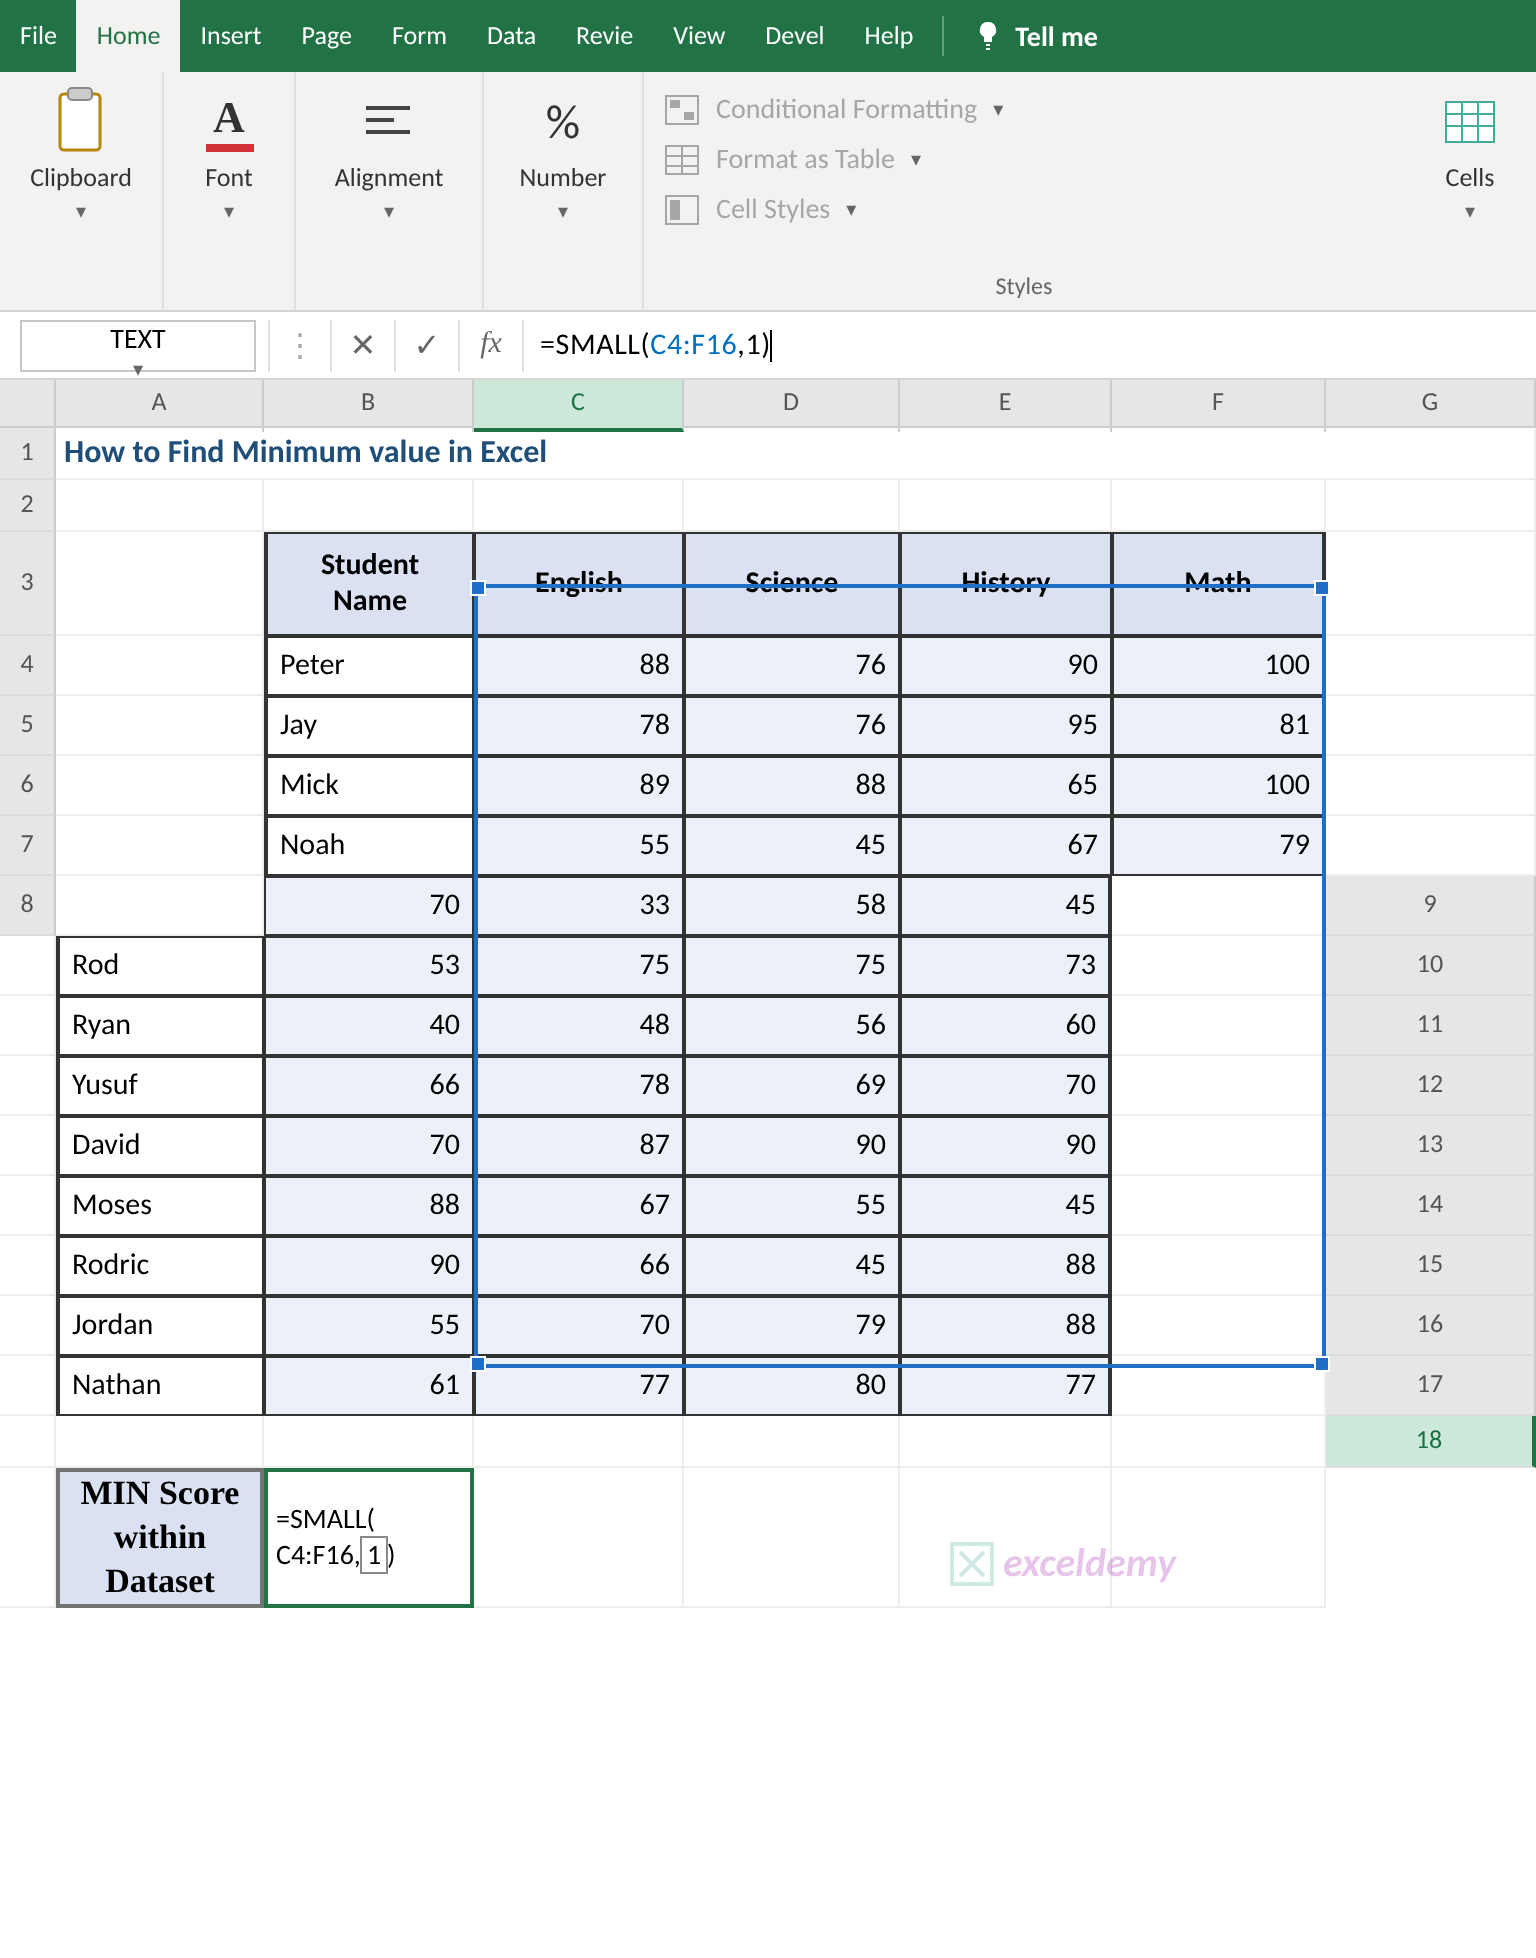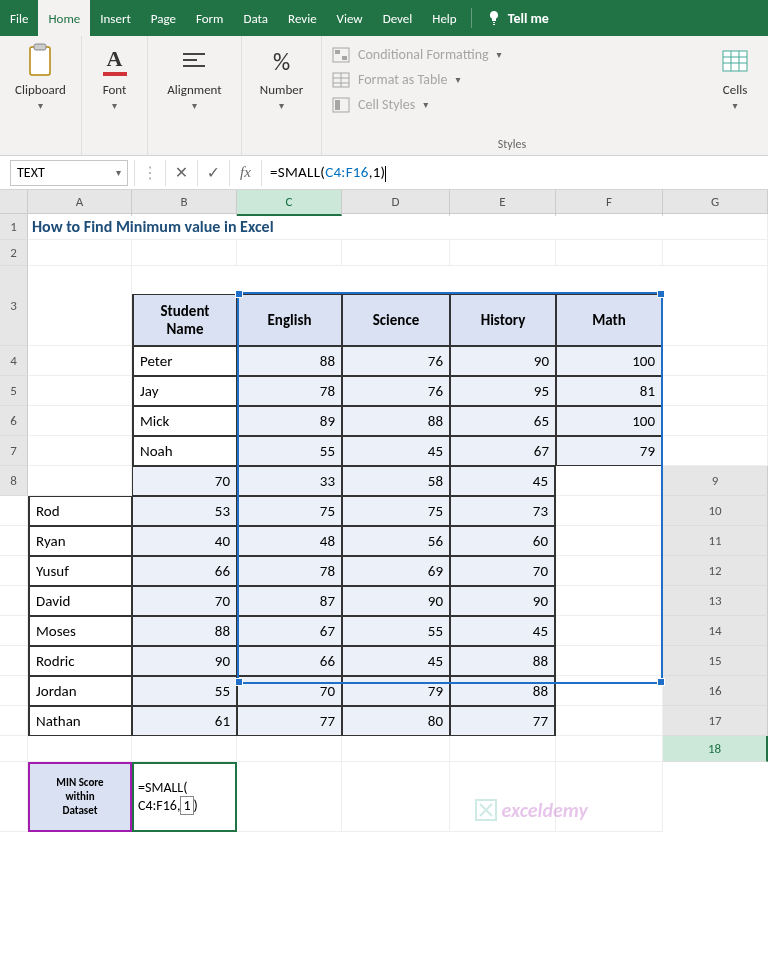--- a/index.html
+++ b/index.html
@@ -10,43 +10,43 @@
 .tellme { display: flex; align-items: center; gap: 6px; padding: 0 10px; font-weight: bold; }
 .ribbon-body { background: #f3f2f1; display: flex; border-bottom: 1px solid #d4d4d4; height: 120px; }
 .ribbon-group { border-right: 1px solid #e1dfdd; padding: 6px 8px 4px; display: flex; flex-direction: column; justify-content: space-between; align-items: center; }
 .ribbon-group-label { font-size: 12px; color: #666; text-align: center; padding-top: 4px; }
 .big-icon { width: 38px; height: 38px; display: flex; align-items: center; justify-content: center; font-size: 22px; color: #444; }
 .grp-inner { display: flex; flex-direction: column; align-items: center; gap: 2px; }
 .caret { font-size: 10px; color: #666; }
 .styles-group { flex: 1; padding: 6px 10px 4px; display:flex; flex-direction:column; justify-content:space-between;}
 .styles-row { color: #a6a6a6; font-size: 14px; display: flex; align-items: center; gap: 8px; padding: 4px 0; }
 .formula-bar { display: flex; align-items: center; border-bottom: 1px solid #d4d4d4; height: 34px; background: #fff; }
-.namebox { width: 118px; border: 1px solid #c8c6c4; margin: 4px 6px 4px 10px; height: 26px; display: flex; align-items: center; padding: 0 6px; font-size: 14px; justify-content: space-between; }
+.namebox { width: 118px; border: 1px solid #c8c6c4; margin: 4px 6px 4px 10px; height: 26px; display: flex; align-items: center; padding: 0 6px; font-size: 14px; justify-content: space-between; flex-direction: column; }
 .fb-btn { width: 32px; height: 26px; display: flex; align-items: center; justify-content: center; color: #666; border-right: 1px solid #e1dfdd; font-size: 16px; }
 .fx { font-style: italic; font-family: "Times New Roman", serif; font-size: 15px; }
 .formula-input { flex: 1; padding: 0 8px; font-size: 15px; letter-spacing: 0.3px; }
 .sheet { position: relative; }
 .col-headers { display: grid; grid-template-columns: 28px 104px 105px 105px 108px 106px 107px 105px; background: #e6e6e6; border-bottom: 1px solid #ccc; height: 24px; }
 .col-h { border-right: 1px solid #ccc; text-align: center; font-size: 13px; color: #555; line-height: 24px; }
 .col-h.sel { background: #cce8d8; color: #1a7144; border-bottom: 2px solid #217346; }
 .grid { display: grid; grid-template-columns: 28px 104px 105px 105px 108px 106px 107px 105px; }
 .row-h { background: #e6e6e6; border-right: 1px solid #ccc; border-bottom: 1px solid #ddd; text-align: center; font-size: 13px; color: #555; display: flex; align-items: center; justify-content: center; }
 .row-h.sel { background: #cce8d8; color: #1a7144; border-right: 2px solid #217346; }
 .cell { border-right: 1px solid #eee; border-bottom: 1px solid #eee; padding: 0 4px; display: flex; align-items: center; font-size: 15px; min-height: 26px; }
 .cell.title { color: #1f4e79; font-weight: bold; font-size: 16px; grid-column: 2 / 9; }
-.th { background: #d9e1f2; font-weight: bold; text-align: center; justify-content: center; border: 1px solid #333 !important; height: 52px; line-height: 1.2; margin-top: 28px; }
+.th { background: #d9e1f2; font-weight: bold; text-align: center; justify-content: center; border: 1px solid #333 !important; height: 52px; line-height: 1.2; }
 .th.first { border-left: 2px solid #333 !important; }
 .th.last { border-right: 2px solid #333 !important; }
 .td { border: 1px solid #333 !important; background: #fff; height: 30px; }
 .td.name { padding-left: 6px; border-left: 2px solid #333 !important; }
 .td.num { justify-content: flex-end; padding-right: 6px; background: #ecf0f8; }
 .td.last { border-right: 2px solid #333 !important; }
 .sel-overlay { position: absolute; border: 2px solid #217346; pointer-events: none; }
 .sel-handle { position: absolute; width: 8px; height: 8px; background: #217346; border: 1px solid #fff; }
-.min-label { background: #d9e1f2; border: 2px solid #a21caf; font-weight: bold; text-align: center; justify-content: center; line-height: 1.3; font-size: 11px; }
+.min-label { background: #d9e1f2; border: 2px solid #737373; font-weight: bold; text-align: center; justify-content: center; line-height: 1.3; font-size: 17px; font-family: Liberation Serif, serif; }
 .min-val { border: 2px solid #217346; background: #fff; position: relative; font-size: 14px; padding-left:4px; line-height:1.3;}
 .cursor-blink { display: inline-block; width: 1px; height: 16px; background: #000; vertical-align: middle; animation: blink 1s infinite; }
 @keyframes blink { 50% { opacity: 0; } }
 .watermark { position: absolute; right: 180px; bottom: 10px; opacity: 0.25; font-size: 20px; color: #a21caf; font-style: italic; font-weight: bold; display:flex; align-items:center; gap:4px;}
 svg { display: block; }
 </style>
 </head>
 <body>
 
 <div class="ribbon-tabs">

